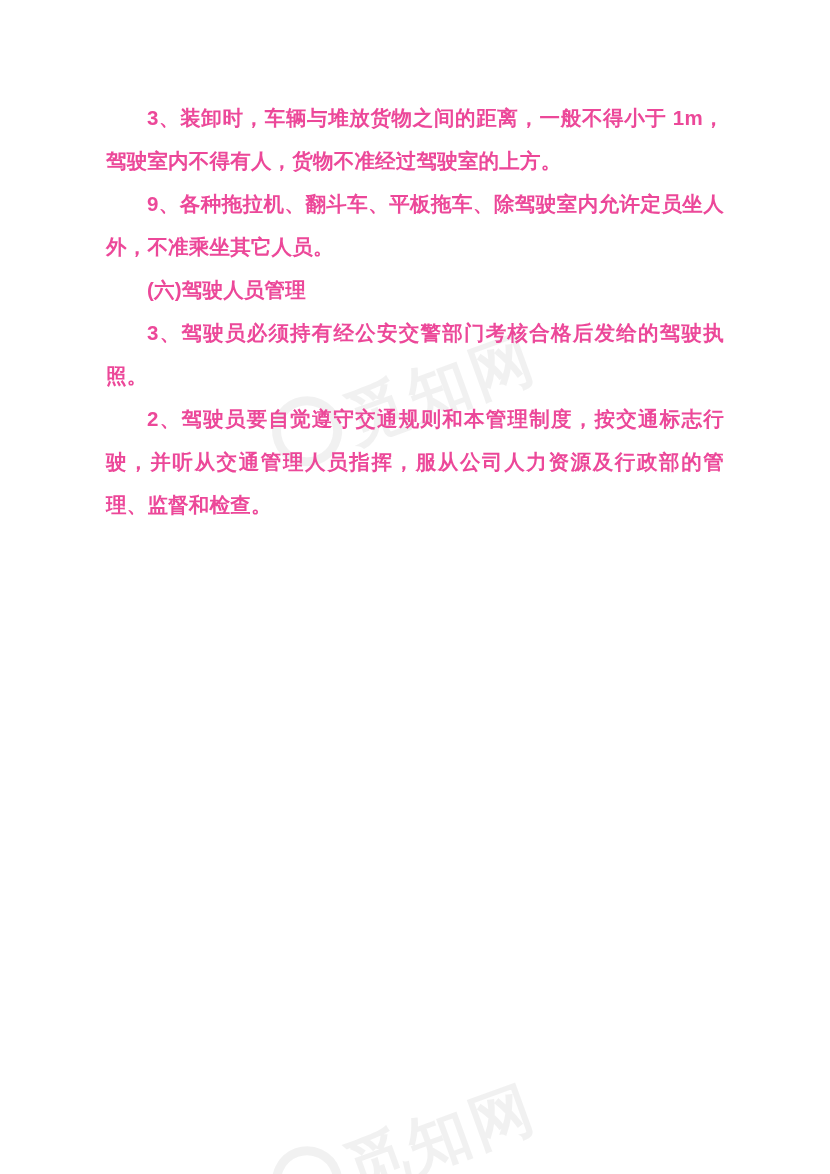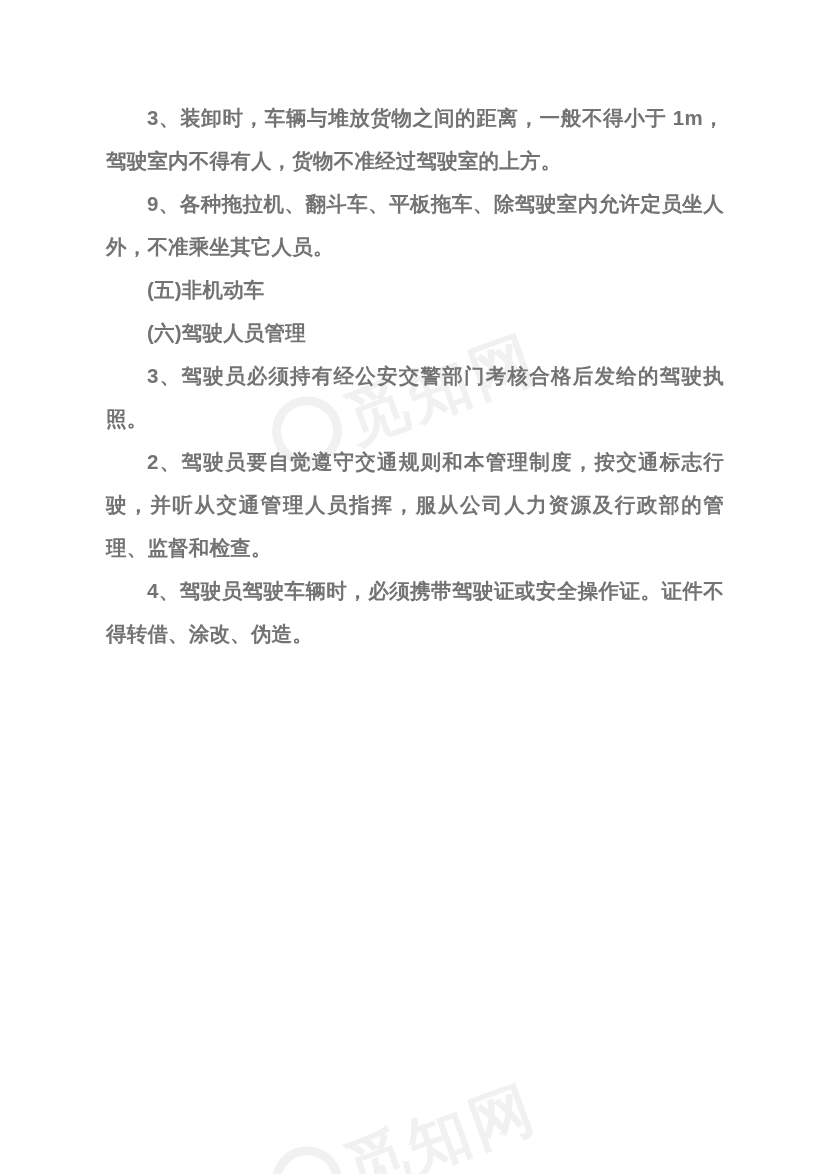--- a/index.html
+++ b/index.html
@@ -25,21 +25,21 @@
   }
   .page-body {
     position: absolute;
     left: 106px;
     top: 96px;
     width: 618px;
   }
   .para {
     font-size: 20.5px;
     line-height: 43px;
-    color: #737373;
+    color: #ec4899;
     text-align: justify;
     text-justify: inter-ideograph;
     margin: 0 0 0 0;
     letter-spacing: 0.2px;
     font-weight: 600;
   }
   .para.indent {
     text-indent: 41px;
   }
   .watermark {
@@ -82,20 +82,18 @@
     <span class="wm-ring"></span><span>觅知网</span>
   </div>
 
   <div class="watermark wm-2">
     <span class="wm-ring"></span><span>觅知网</span>
   </div>
 
   <div class="page-body">
     <p class="para indent">3、装卸时，车辆与堆放货物之间的距离，一般不得小于 1m，驾驶室内不得有人，货物不准经过驾驶室的上方。</p>
     <p class="para indent">9、各种拖拉机、翻斗车、平板拖车、除驾驶室内允许定员坐人外，不准乘坐其它人员。</p>
-    <p class="para indent">(五)非机动车</p>
     <p class="para indent">(六)驾驶人员管理</p>
     <p class="para indent">3、驾驶员必须持有经公安交警部门考核合格后发给的驾驶执照。</p>
     <p class="para indent">2、驾驶员要自觉遵守交通规则和本管理制度，按交通标志行驶，并听从交通管理人员指挥，服从公司人力资源及行政部的管理、监督和检查。</p>
-    <p class="para indent">4、驾驶员驾驶车辆时，必须携带驾驶证或安全操作证。证件不得转借、涂改、伪造。</p>
   </div>
 
 </div>
 
 </body></html>

